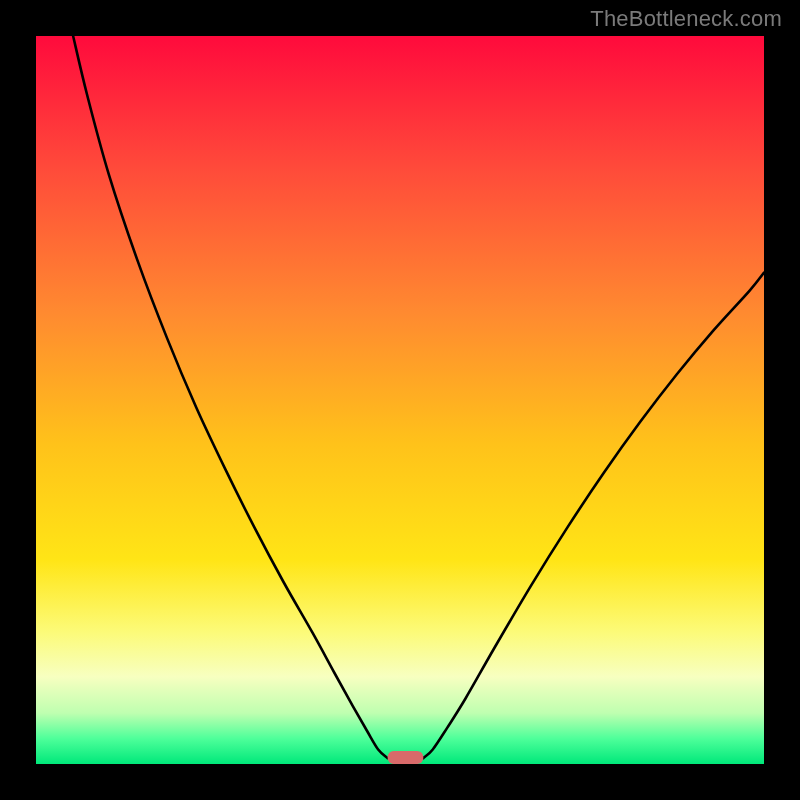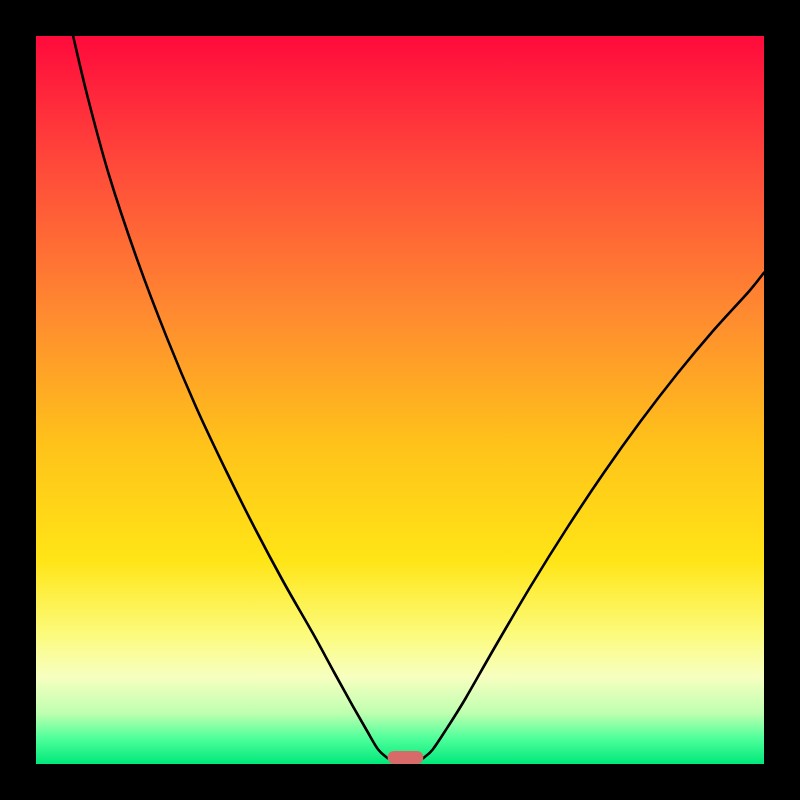--- a/index.html
+++ b/index.html
@@ -26,20 +26,21 @@
     letter-spacing: 0.2px;
   }
   svg {
     display: block;
   }
 </style>
 </head>
 <body>
 
 <div class="frame">
+  <div class="watermark">TheBottleneck.com</div>
 
   <svg id="chart-svg" width="800" height="800">
     <defs>
       <linearGradient id="bg-grad" x1="0" y1="0" x2="0" y2="1">
           <stop offset="0%" stop-color="#ff0a3c"></stop>
           <stop offset="18%" stop-color="#ff4a3a"></stop>
           <stop offset="38%" stop-color="#ff8a30"></stop>
           <stop offset="56.00000000000001%" stop-color="#ffc21a"></stop>
           <stop offset="72%" stop-color="#ffe516"></stop>
           <stop offset="82%" stop-color="#fcfb7a"></stop>

